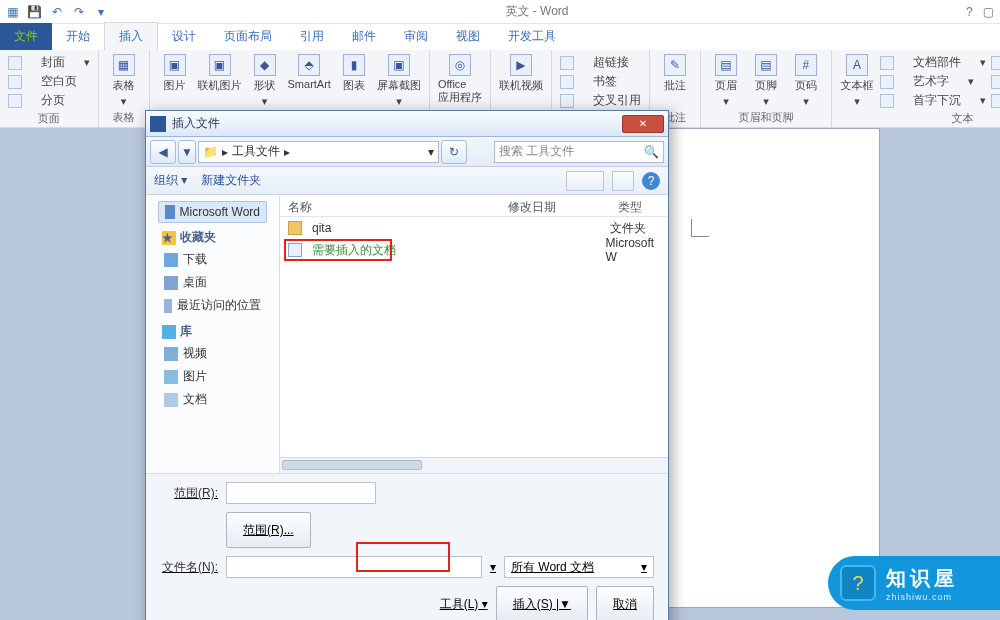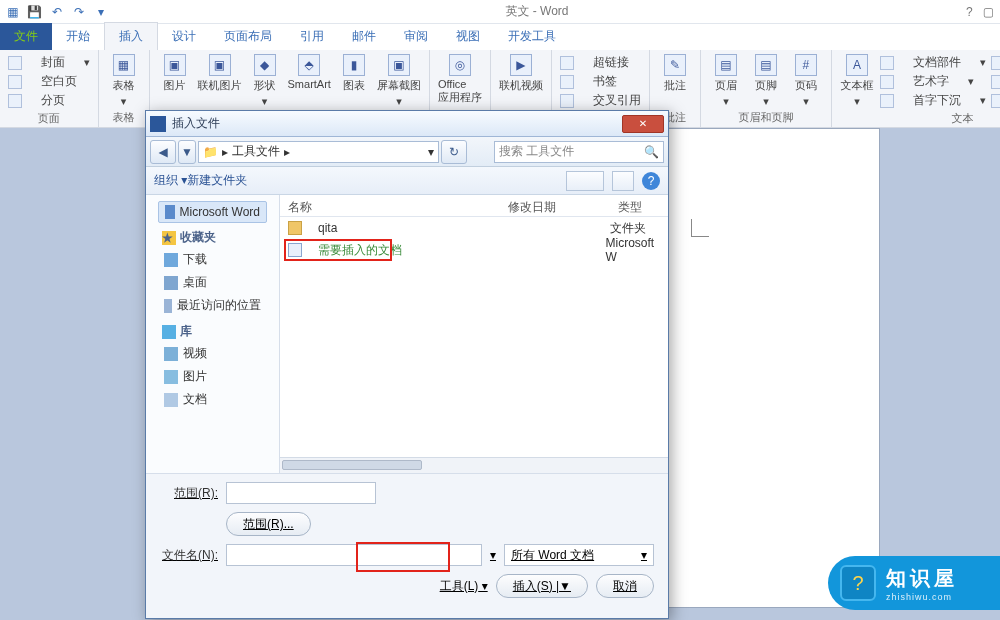--- a/index.html
+++ b/index.html
@@ -30,48 +30,48 @@
 .dialog{position:absolute;left:145px;top:110px;width:524px;background:#fff;border:1px solid #5a7ba8;box-shadow:3px 3px 14px rgba(0,0,0,.35);}
 .dlg-title{height:26px;background:linear-gradient(#f7fbff,#dce8f7);display:flex;align-items:center;padding:0 4px;border-bottom:1px solid #9fb6d6;}
 .dlg-title .ic{width:16px;height:16px;background:#2b579a;margin-right:6px;}
 .dlg-title .txt{flex:1;color:#2b3b55;}
 .dlg-close{width:42px;height:18px;background:#c94f3e;border:1px solid #a03526;border-radius:2px;color:#fff;display:flex;align-items:center;justify-content:center;font-size:10px;}
 .dlg-nav{height:30px;background:linear-gradient(#f2f6fb,#e3ecf6);border-bottom:1px solid #c1cfde;display:flex;align-items:center;padding:0 4px;gap:2px;}
 .navbtn{width:26px;height:24px;border:1px solid #a9bcd6;border-radius:3px;background:linear-gradient(#fcfdff,#dfe9f5);display:flex;align-items:center;justify-content:center;color:#3b5a8a;}
 .crumbs{flex:1;height:22px;border:1px solid #a9bcd6;background:#fff;display:flex;align-items:center;padding:0 4px;gap:4px;color:#333;}
 .search{width:170px;height:22px;border:1px solid #a9bcd6;background:#fff;display:flex;align-items:center;padding:0 4px;color:#888;margin-left:25px;}
 .search .mg{margin-left:auto;color:#4a77b5;}
-.dlg-tool{height:28px;background:linear-gradient(#f4f8fd,#e7eef8);border-bottom:1px solid #c9d6e5;display:flex;align-items:center;padding:0 8px;}
+.dlg-tool{height:28px;background:linear-gradient(#f4f8fd,#e7eef8);border-bottom:1px solid #c9d6e5;display:flex;align-items:center;padding:0 8px;gap:14px;}
 .dlg-tool .lnk{color:#2a5294;cursor:pointer;}
 .dlg-tool .rt{margin-left:auto;display:flex;gap:8px;align-items:center;}
 .viewbtn{width:38px;height:20px;border:1px solid #b5c5da;background:linear-gradient(#fcfdff,#e8eff8);}
 .hlp{width:18px;height:18px;border-radius:50%;background:#3f86d9;color:#fff;display:flex;align-items:center;justify-content:center;}
 .dlg-body{display:flex;height:278px;}
 .side{width:134px;border-right:1px solid #d6deea;background:#fafcfe;padding:6px 12px;overflow:hidden;}
 .sitem{display:flex;align-items:center;gap:5px;padding:3px 6px;color:#333;white-space:nowrap;}
 .sitem.sel{background:#d9e7f8;border:1px solid #a9c3e5;border-radius:2px;}
 .sic{width:14px;height:14px;background:#5a8acb;}
 .sic.fav{background:#f4c542;}
 .sic.lib{background:#57b0e3;}
 .shead{color:#4c638a;font-weight:bold;margin:6px 0 2px 4px;display:flex;align-items:center;gap:4px;}
 .files{flex:1;background:#fff;position:relative;}
 .fhdr{height:22px;border-bottom:1px solid #e0e6ef;display:flex;align-items:flex-end;color:#555;}
 .fhdr div{padding:0 8px;}
 .frow{display:flex;align-items:center;height:22px;color:#333;}
-.frow .fn{display:flex;align-items:center;gap:16px;width:220px;padding-left:8px;}
+.frow .fn{display:flex;align-items:center;gap:10px;width:220px;padding-left:8px;}
 .fic{width:14px;height:14px;background:#f0c668;border:1px solid #caa245;}
 .fic.doc{background:#e9f0fb;border:1px solid #8aa6cf;}
 .redbox1{position:absolute;border:2px solid #e2231a;left:4px;top:44px;width:108px;height:22px;pointer-events:none;}
 .scroll{height:16px;border-top:1px solid #d3dbe6;background:#f0f3f8;position:relative;}
 .thumb{position:absolute;left:2px;top:2px;height:10px;width:140px;background:#cfd9e6;border:1px solid #aeb9c9;border-radius:2px;}
 .dlg-bottom{padding:8px 14px 12px;background:#f2f5fa;border-top:1px solid #d6deea;}
 .brow{display:flex;align-items:center;gap:8px;margin-bottom:8px;text-decoration:underline;}
 .brow label{width:58px;text-align:right;color:#333;}
 .inp{height:22px;border:1px solid #b7c3d4;background:#fff;flex:1;}
-.winbtn{height:24px;padding:0 16px;border:1px solid #a7b5c7;background:linear-gradient(#fdfdfe,#e6ecf3);border-radius:12px;cursor:pointer;display:inline-flex;align-items:center;}
+.winbtn{height:36px;padding:0 16px;border:1px solid #a7b5c7;background:linear-gradient(#fdfdfe,#e6ecf3);border-radius:2px;cursor:pointer;display:inline-flex;align-items:center;}
 .redbox2{position:absolute;border:2px solid #e2231a;left:356px;top:542px;width:94px;height:30px;pointer-events:none;}
 .brand{position:absolute;right:0;bottom:10px;width:172px;height:54px;background:#1296db;border-radius:30px 0 0 30px;display:flex;align-items:center;color:#fff;padding-left:12px;gap:10px;}
 .brand .q{width:36px;height:36px;border-radius:6px;background:#0f85c4;display:flex;align-items:center;justify-content:center;border:2px solid #45b7ef;}
 .brand .txt b{font-size:20px;letter-spacing:4px;}
 .brand .txt small{font-size:9px;letter-spacing:1px;opacity:.85;display:block;}
 </style>
 </head>
 <body>
 
 <div class="titlebar">

